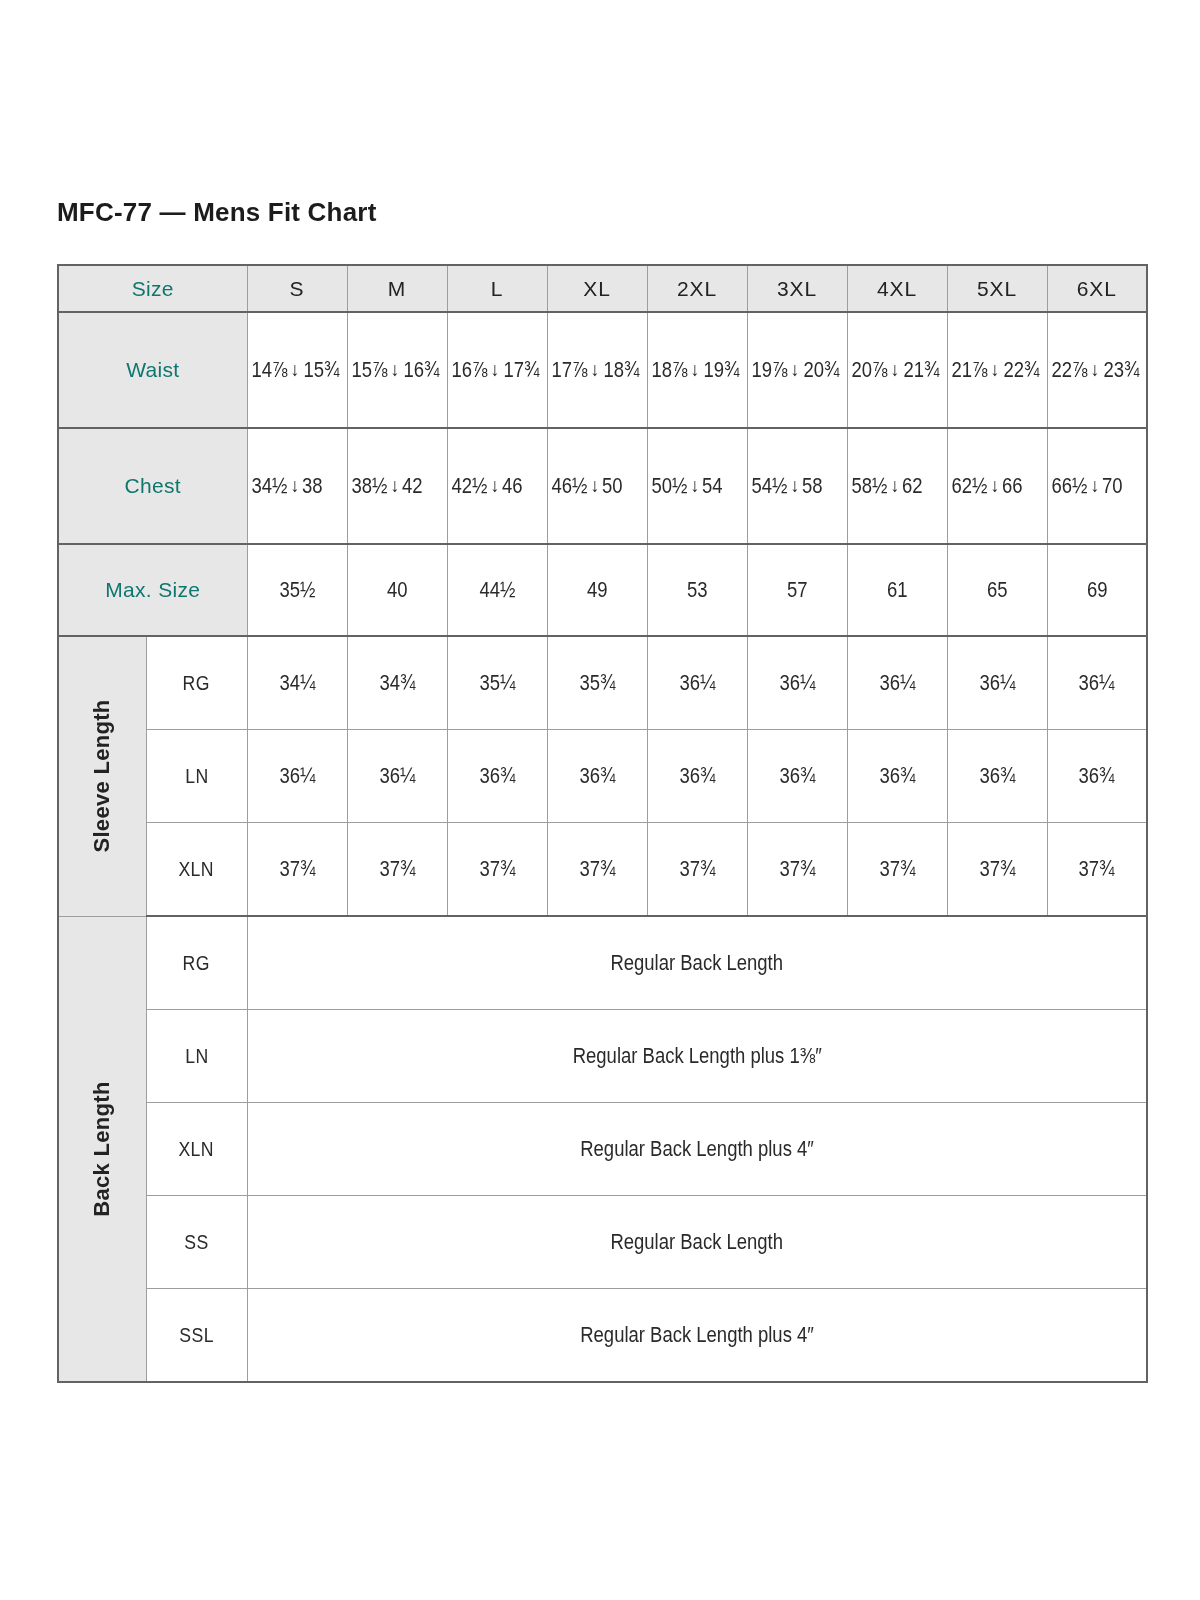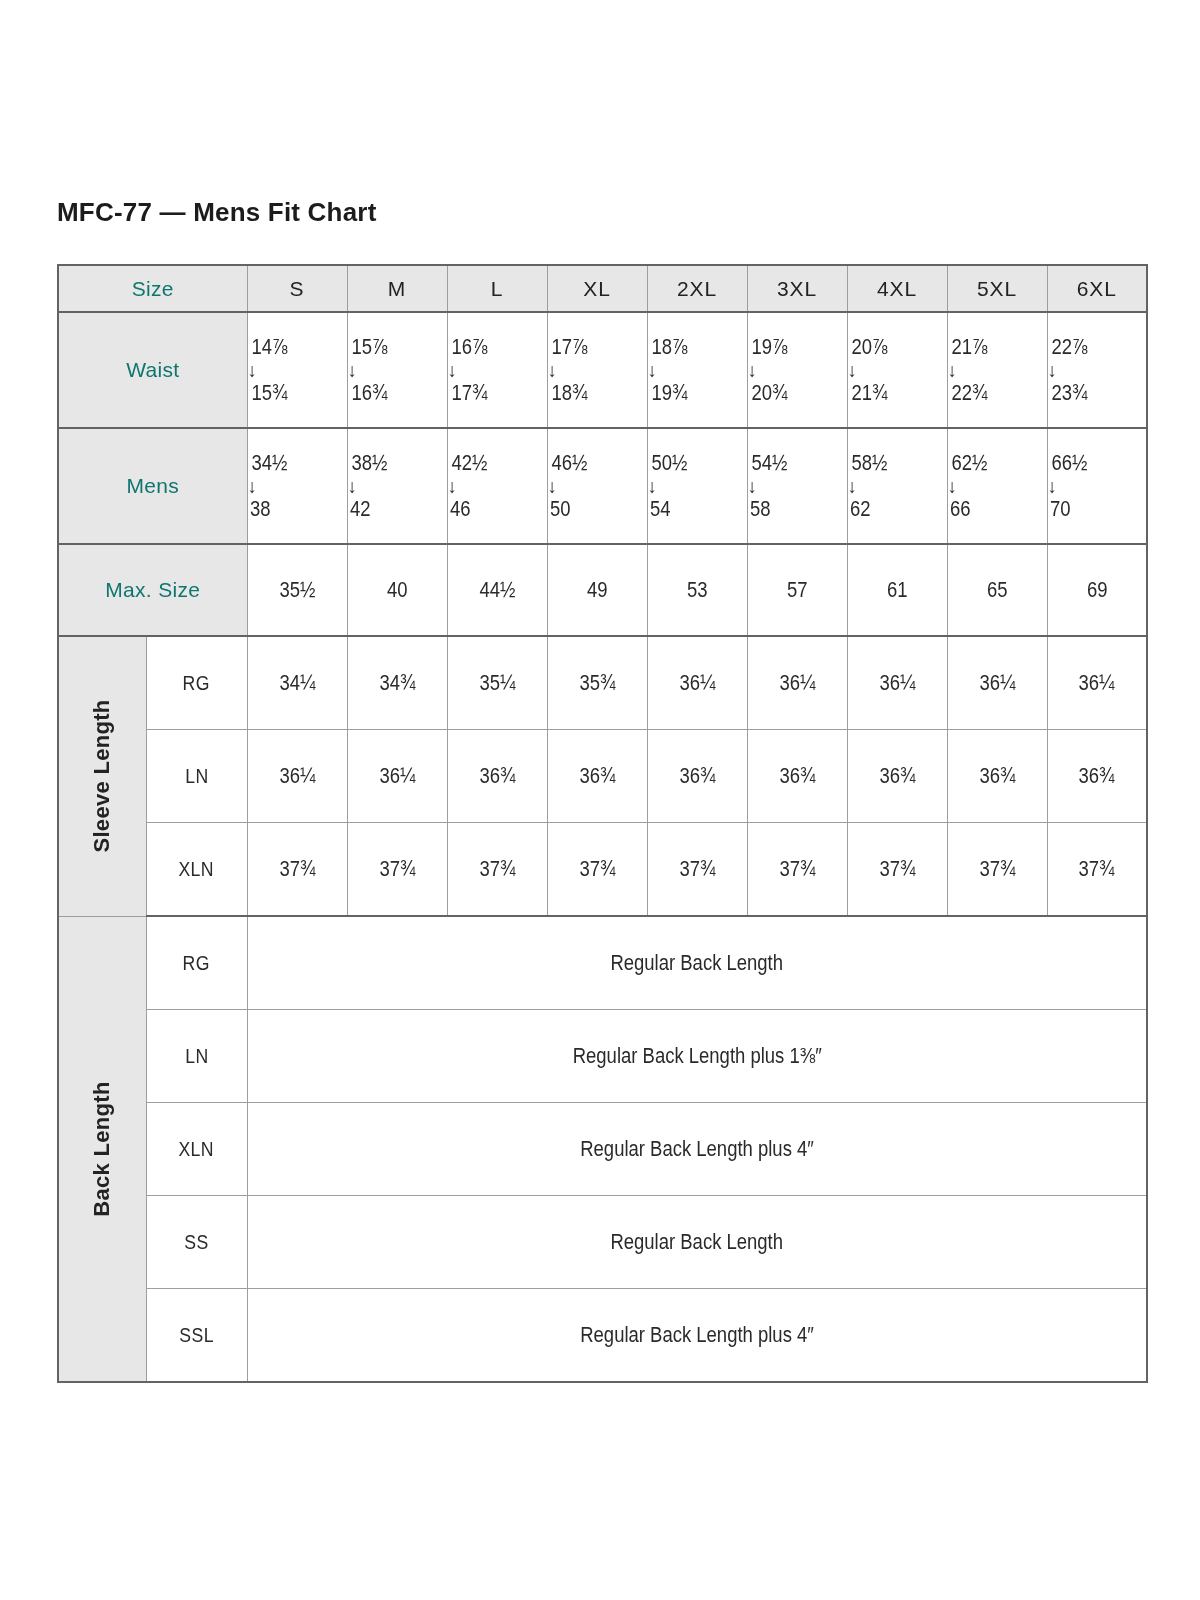--- a/index.html
+++ b/index.html
@@ -66,22 +66,22 @@
     display: inline-block;
     transform: scaleX(0.84);
     font-size: 22px;
     line-height: 1.2;
     white-space: nowrap;
     color: #2a2a2a;
   }
   .codecell .cnum { font-size: 21px; letter-spacing: 0.5px; }
   .range {
     display: flex;
-    flex-direction: column;
-    align-items: flex-start;
+    flex-direction: row;
+    align-items: center;
     line-height: 1.15;
   }
   .arrow {
     font-size: 19px;
     font-weight: bold;
     line-height: 1.0;
     color: #2a2a2a;
   }
   
   th.vth { position: relative; }
@@ -194,21 +194,21 @@
       <td>
             <div class="range">
               <span class="cnum">22⅞</span>
               <span class="arrow">↓</span>
               <span class="cnum">23¾</span>
             </div>
           </td>
     </tr>
 
     <tr class="tr-range sep">
-      <th colspan="2" class="gray rowlabel">Mens</th>
+      <th colspan="2" class="gray rowlabel">Chest</th>
       <td>
             <div class="range">
               <span class="cnum">34½</span>
               <span class="arrow">↓</span>
               <span class="cnum">38</span>
             </div>
           </td>
       <td>
             <div class="range">
               <span class="cnum">38½</span>

